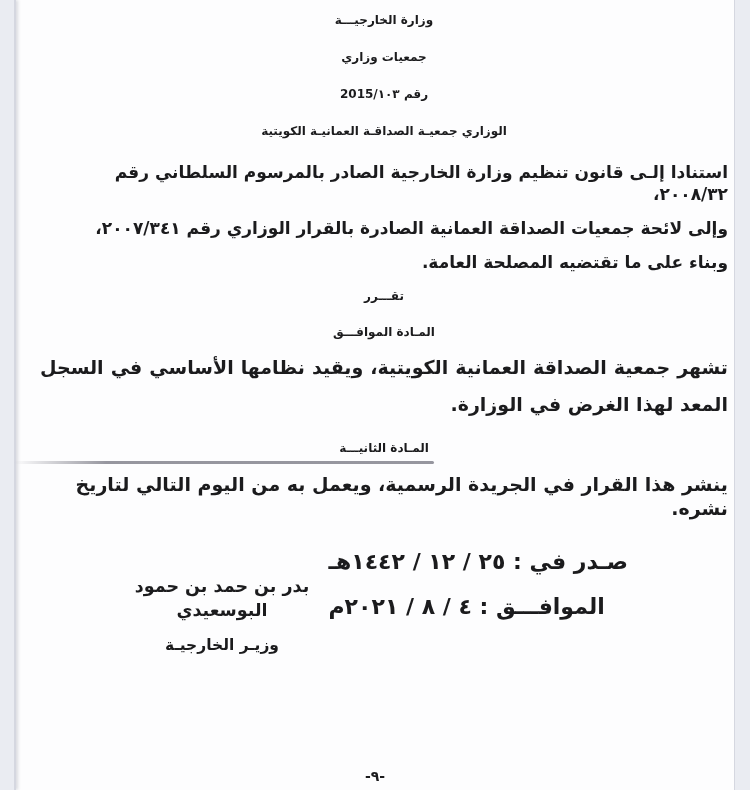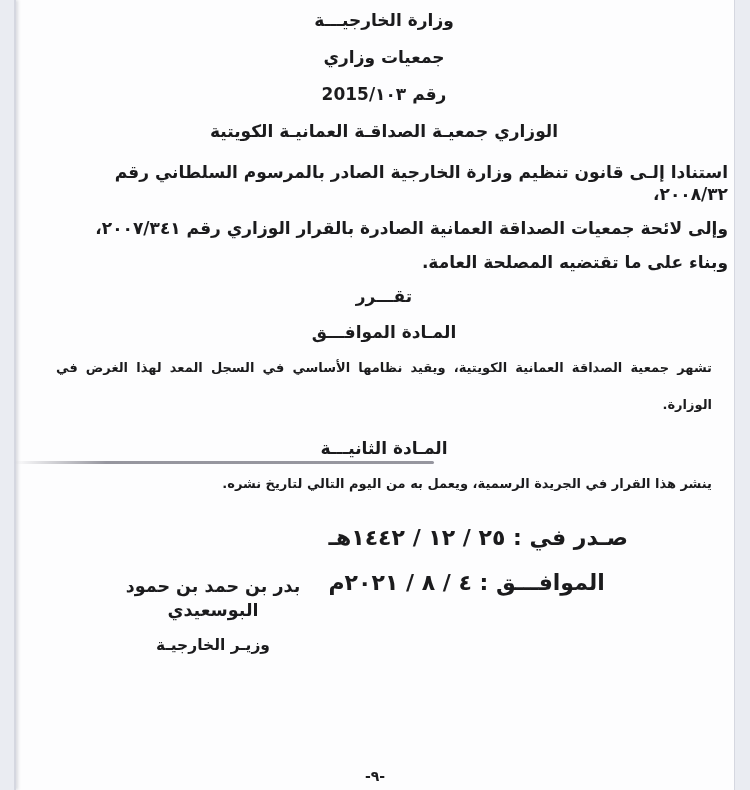--- a/index.html
+++ b/index.html
@@ -15,35 +15,35 @@
   }
   
   .edge{position:absolute;top:0;height:790px;}
   .edge-left{left:0;width:14px;background:var(--edge);border-right:2px solid var(--edge-seam);box-shadow:2px 0 3px rgba(120,122,140,.25);}
   .edge-right{right:0;width:15px;background:var(--edge);border-left:1px solid var(--edge-seam);}
   
   .scan-shadow{position:absolute;top:461px;left:14px;width:420px;height:3px;
     background:linear-gradient(to left, var(--scanline) 78%, rgba(132,132,142,0));border-radius:2px;opacity:.85;}
   .content{position:absolute;top:0;right:22px;left:40px;}
   .c{text-align:center;}
-  .hline{font-size:17px;font-weight:700;line-height:22px;margin:0;}
+  .hline{font-size:12px;font-weight:700;line-height:22px;margin:0;}
   .mt-first{margin-top:9px;}
   .hgap{margin-top:15px;}
   .preamble p{font-size:17px;font-weight:700;line-height:22px;margin:0 0 12px;text-align:right;}
   .preamble{margin-top:19px;}
   .decree-word{margin-top:0;}
   .article-heading{margin-top:14px;}
-  .article-body{font-size:13px;font-weight:700;line-height:37px;margin:6px 16px 0;text-align:justify;}
+  .article-body{font-size:19px;font-weight:700;line-height:37px;margin:6px 0 0;text-align:justify;}
   .article-body.short{line-height:24px;margin-top:13px;text-align:right;}
   .dates{margin-top:29px;text-align:right;padding-left:0;padding-right:0;}
   .dates p{font-size:22px;font-weight:700;line-height:26px;margin:0 100px 19px 0;text-align:right;direction:rtl;}
   .dates p{margin-right:0;margin-left:100px;text-align:left;}
   
   .dates-inner{display:inline-block;text-align:right;margin-right:100px;}
-  .signature{position:absolute;left:80px;top:574px;width:266px;text-align:center;}
+  .signature{position:absolute;left:89px;top:574px;width:266px;text-align:center;}
   .sig-name{font-size:17.5px;font-weight:700;margin:0;line-height:24px;}
   .sig-title{font-size:15.5px;font-weight:700;margin:13px 0 0;line-height:20px;}
   .footer{position:absolute;bottom:6px;left:0;width:100%;text-align:center;font-size:14px;font-weight:700;}
 </style>
 </head>
 <body>
 
 <div class="edge edge-left"></div>
 <div class="edge edge-right"></div>
 <div class="scan-shadow"></div>

